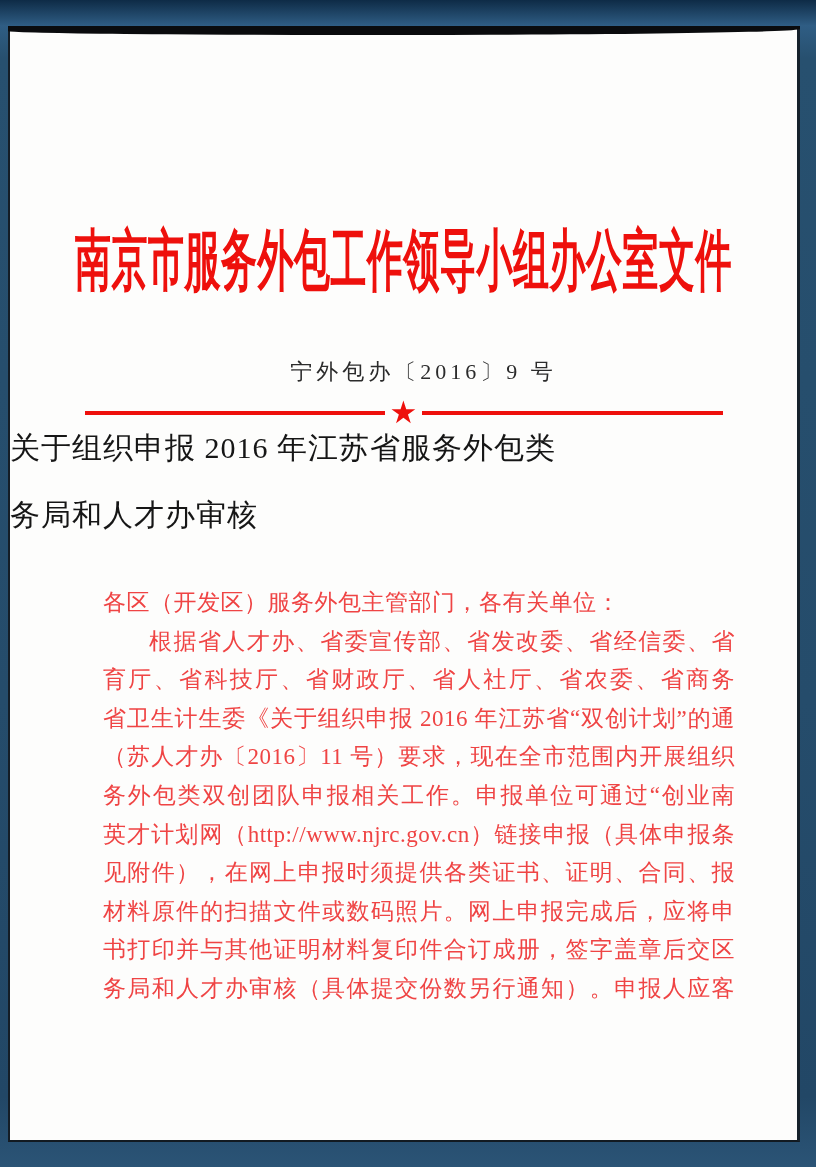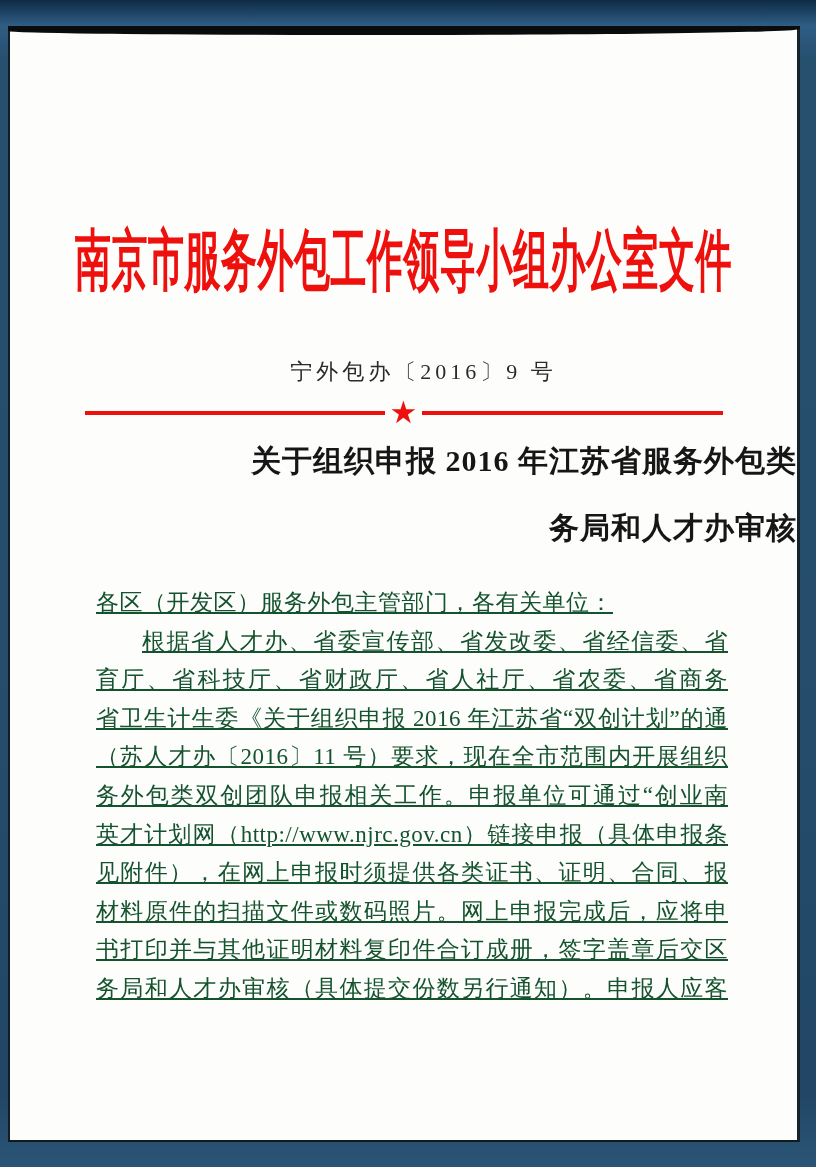--- a/index.html
+++ b/index.html
@@ -90,37 +90,35 @@
     line-height: 1;
     margin: 0 5px;
     position: relative;
     top: -1px;
   }
   .title {
     position: absolute;
     top: 402px;
     left: 0;
     width: 100%;
-    text-align: right;
-    font-weight: bold;
+    text-align: left;
+    font-weight: normal;
     color: #161616;
     font-size: 30px;
     letter-spacing: 1px;
-    margin-top: 13px;
   }
   .title .t-line2 { margin-top: 26px; }
   .doc-body {
     position: absolute;
     top: 558px;
-    left: 86px;
+    left: 93px;
     width: 632px;
     font-size: 23px;
-    color: #14532d;
+    color: #ef4444;
     letter-spacing: 0.5px;
-    text-decoration: underline;
   }
   .doc-body .line {
     height: 38.6px;
     line-height: 38.6px;
     text-align: justify;
     text-align-last: justify;
     overflow: hidden;
   }
   .doc-body .line.salutation {
     text-align: left;

